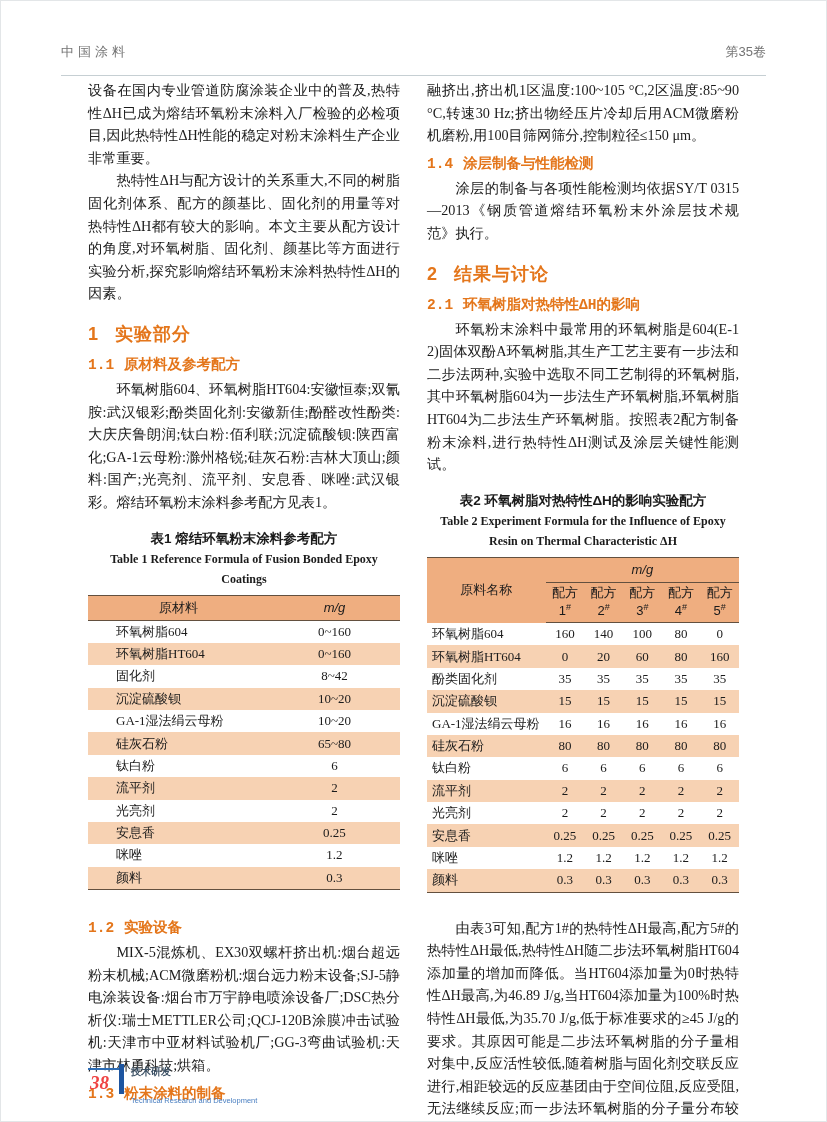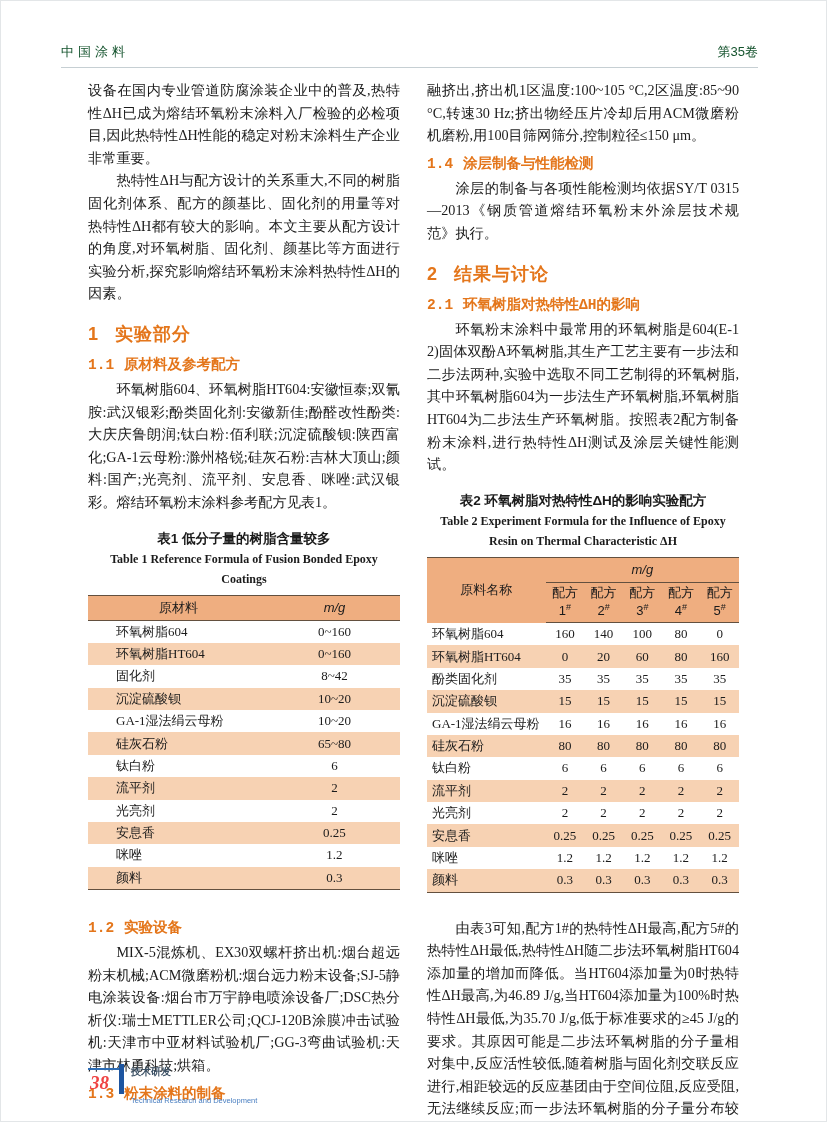--- a/index.html
+++ b/index.html
@@ -3,24 +3,24 @@
 <meta charset="utf-8">
 <style>
   html,body{margin:0;padding:0;background:#f2f3f4;}
   .page{
     position:relative; width:827px; height:1122px; margin:0 auto;
     background:#ffffff; border:1px solid #e3e6e8; box-sizing:border-box;
     font-family:"Liberation Serif", serif; color:#1b1b1b; overflow:hidden;
   }
   
   .hdr{
-    position:absolute; top:42px; left:60px; right:68px;
+    position:absolute; top:42px; left:60px; right:60px;
     display:flex; justify-content:space-between; align-items:flex-end;
-    border-bottom:1px solid #c6cfd3; padding-bottom:6px;
-    color:#14532d; font-size:13px; font-family:"Liberation Sans", sans-serif;
+    border-bottom:1px solid #c6cfd3; padding-bottom:14px;
+    color:#737373; font-size:13px; font-family:"Liberation Sans", sans-serif;
   }
   .hdr .jname{letter-spacing:4px;}
   
   .cols{
     position:absolute; top:78px; left:87px; right:87px;
     display:flex; gap:27px;
   }
   .col{width:313px; box-sizing:border-box;}
   .col p{
     margin:0; font-size:14.2px; line-height:22.6px; text-align:justify;
@@ -89,21 +89,21 @@
 
       <div class="h1">
         <span class="no">1</span><span>实验部分</span>
       </div>
       <div class="h2">
         <span class="no">1.1</span><span>原材料及参考配方</span>
       </div>
       <p>环氧树脂604、环氧树脂HT604:安徽恒泰;双氰胺:武汉银彩;酚类固化剂:安徽新佳;酚醛改性酚类:大庆庆鲁朗润;钛白粉:佰利联;沉淀硫酸钡:陕西富化;GA-1云母粉:滁州格锐;硅灰石粉:吉林大顶山;颜料:国产;光亮剂、流平剂、安息香、咪唑:武汉银彩。熔结环氧粉末涂料参考配方见表1。</p>
 
       <div class="cap">
-        <div class="cn">表1  低分子量的树脂含量较多</div>
+        <div class="cn">表1  熔结环氧粉末涂料参考配方</div>
         <div class="en">Table 1  Reference Formula of Fusion Bonded Epoxy</div>
         <div class="en">Coatings</div>
       </div>
       <table class="t1">
         <colgroup>
             <col class="c1">
             <col>
           </colgroup>
         <thead>
           <tr>

